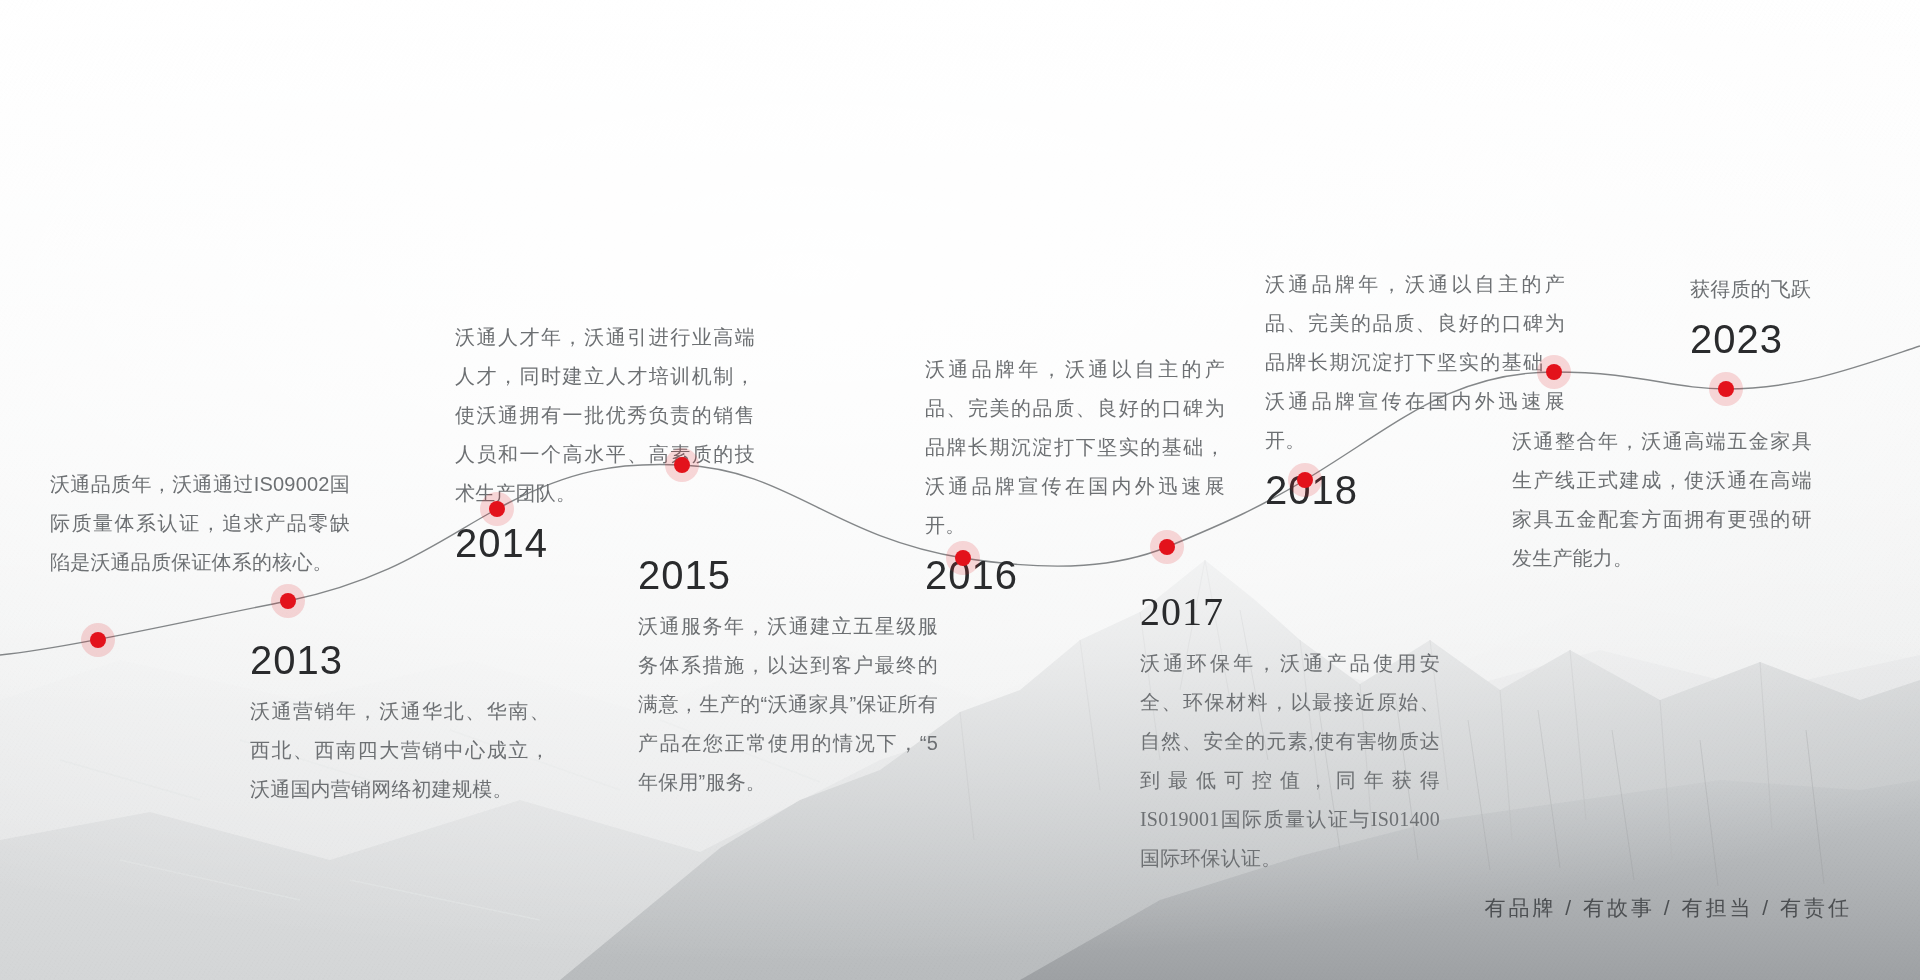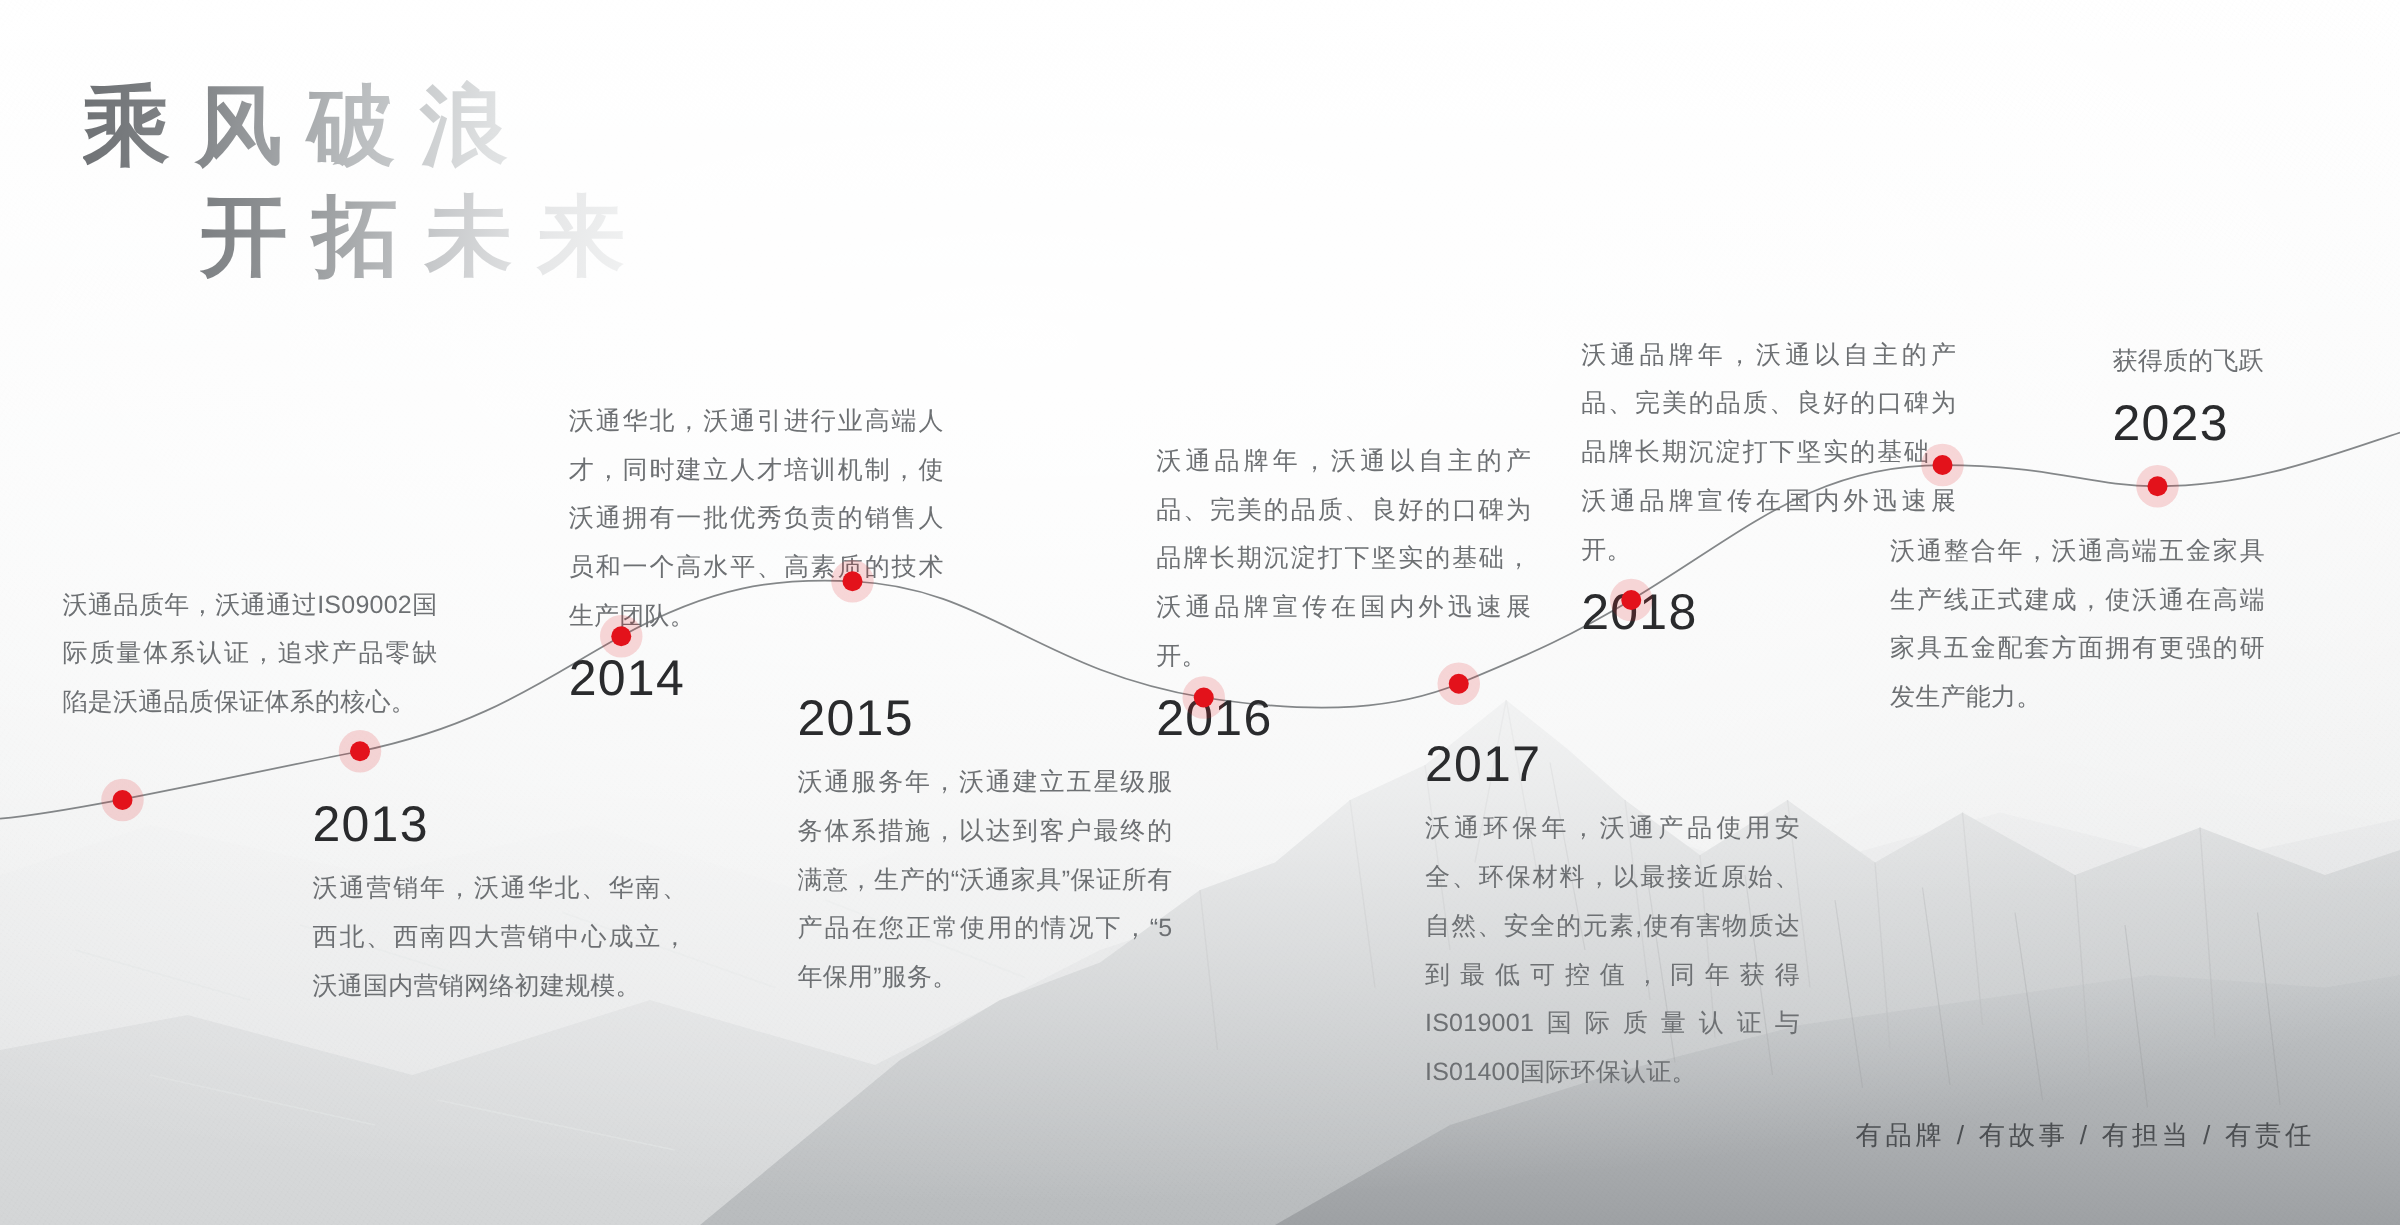--- a/index.html
+++ b/index.html
@@ -131,24 +131,20 @@
       <path d="M60,760 L200,800 M240,740 L420,796 M450,730 L620,790 M660,720 L820,782
                M120,860 L300,900 M350,880 L540,920"></path>
     </g>
 
     <rect x="0" y="0" width="1920" height="720" fill="url(#fadeTop)"></rect>
   </svg>
 
   <div class="grain"></div>
   <div class="vig"></div>
 
-  <div class="headline">
-    <div class="hl-line">乘风破浪</div>
-    <div class="hl-line l2">开拓未来</div>
-  </div>
 
   <svg class="mtn" style="pointer-events:none" viewBox="0 0 1920 980" preserveAspectRatio="none">
     <path d="M0,655 C70,648 200,618 288,601
              C390,580 440,540 497,509
              C570,469 620,462 682,465
              C790,470 830,536 963,558
              C1060,573 1120,566 1167,547
              C1230,521 1258,508 1305,480
              C1395,426 1450,372 1554,372
              C1640,372 1672,389 1726,389
@@ -165,21 +161,21 @@
       </div>
       <div class="milestone m-below" style="left: 250px; top: 640px; width: 300px;">
         <p class="m-year">2013</p>
         <p class="m-desc">沃通营销年，沃通华北、华南、西北、西南四大营销中心成立，沃通国内营销网络初建规模。</p>
       </div>
       <div class="dot" style="left: 288px; top: 601px;">
         <span class="halo"></span>
         <span class="core" style="background: rgb(227, 18, 27);"></span>
       </div>
       <div class="milestone m-above" style="left: 455px; top: 318px; width: 300px;">
-        <p class="m-desc">沃通华北，沃通引进行业高端人才，同时建立人才培训机制，使沃通拥有一批优秀负责的销售人员和一个高水平、高素质的技术生产团队。</p>
+        <p class="m-desc">沃通人才年，沃通引进行业高端人才，同时建立人才培训机制，使沃通拥有一批优秀负责的销售人员和一个高水平、高素质的技术生产团队。</p>
         <p class="m-year">2014</p>
       </div>
       <div class="dot" style="left: 497px; top: 509px;">
         <span class="halo"></span>
         <span class="core" style="background: rgb(227, 18, 27);"></span>
       </div>
       <div class="milestone m-below" style="left: 638px; top: 515px; width: 300px; margin-top: 40px;">
         <p class="m-year">2015</p>
         <p class="m-desc">沃通服务年，沃通建立五星级服务体系措施，以达到客户最终的满意，生产的“沃通家具”保证所有产品在您正常使用的情况下，“5年保用”服务。</p>
       </div>
@@ -188,21 +184,21 @@
         <span class="core" style="background: rgb(227, 18, 27);"></span>
       </div>
       <div class="milestone m-above" style="left: 925px; top: 350px; width: 300px;">
         <p class="m-desc">沃通品牌年，沃通以自主的产品、完美的品质、良好的口碑为品牌长期沉淀打下坚实的基础，沃通品牌宣传在国内外迅速展开。</p>
         <p class="m-year">2016</p>
       </div>
       <div class="dot" style="left: 963px; top: 558px;">
         <span class="halo"></span>
         <span class="core" style="background: rgb(227, 18, 27);"></span>
       </div>
-      <div class="milestone m-below" style="left: 1140px; top: 592px; width: 300px;">
+      <div class="milestone m-below" style="left: 1140px; top: 592px; width: 300px; font-family: Liberation Serif, serif;">
         <p class="m-year">2017</p>
         <p class="m-desc">沃通环保年，沃通产品使用安全、环保材料，以最接近原始、自然、安全的元素,使有害物质达到最低可控值，同年获得IS019001国际质量认证与IS01400国际环保认证。</p>
       </div>
       <div class="dot" style="left: 1167px; top: 547px;">
         <span class="halo"></span>
         <span class="core" style="background: rgb(227, 18, 27);"></span>
       </div>
       <div class="milestone m-above" style="left: 1265px; top: 265px; width: 300px;">
         <p class="m-desc">沃通品牌年，沃通以自主的产品、完美的品质、良好的口碑为品牌长期沉淀打下坚实的基础，沃通品牌宣传在国内外迅速展开。</p>
         <p class="m-year">2018</p>

